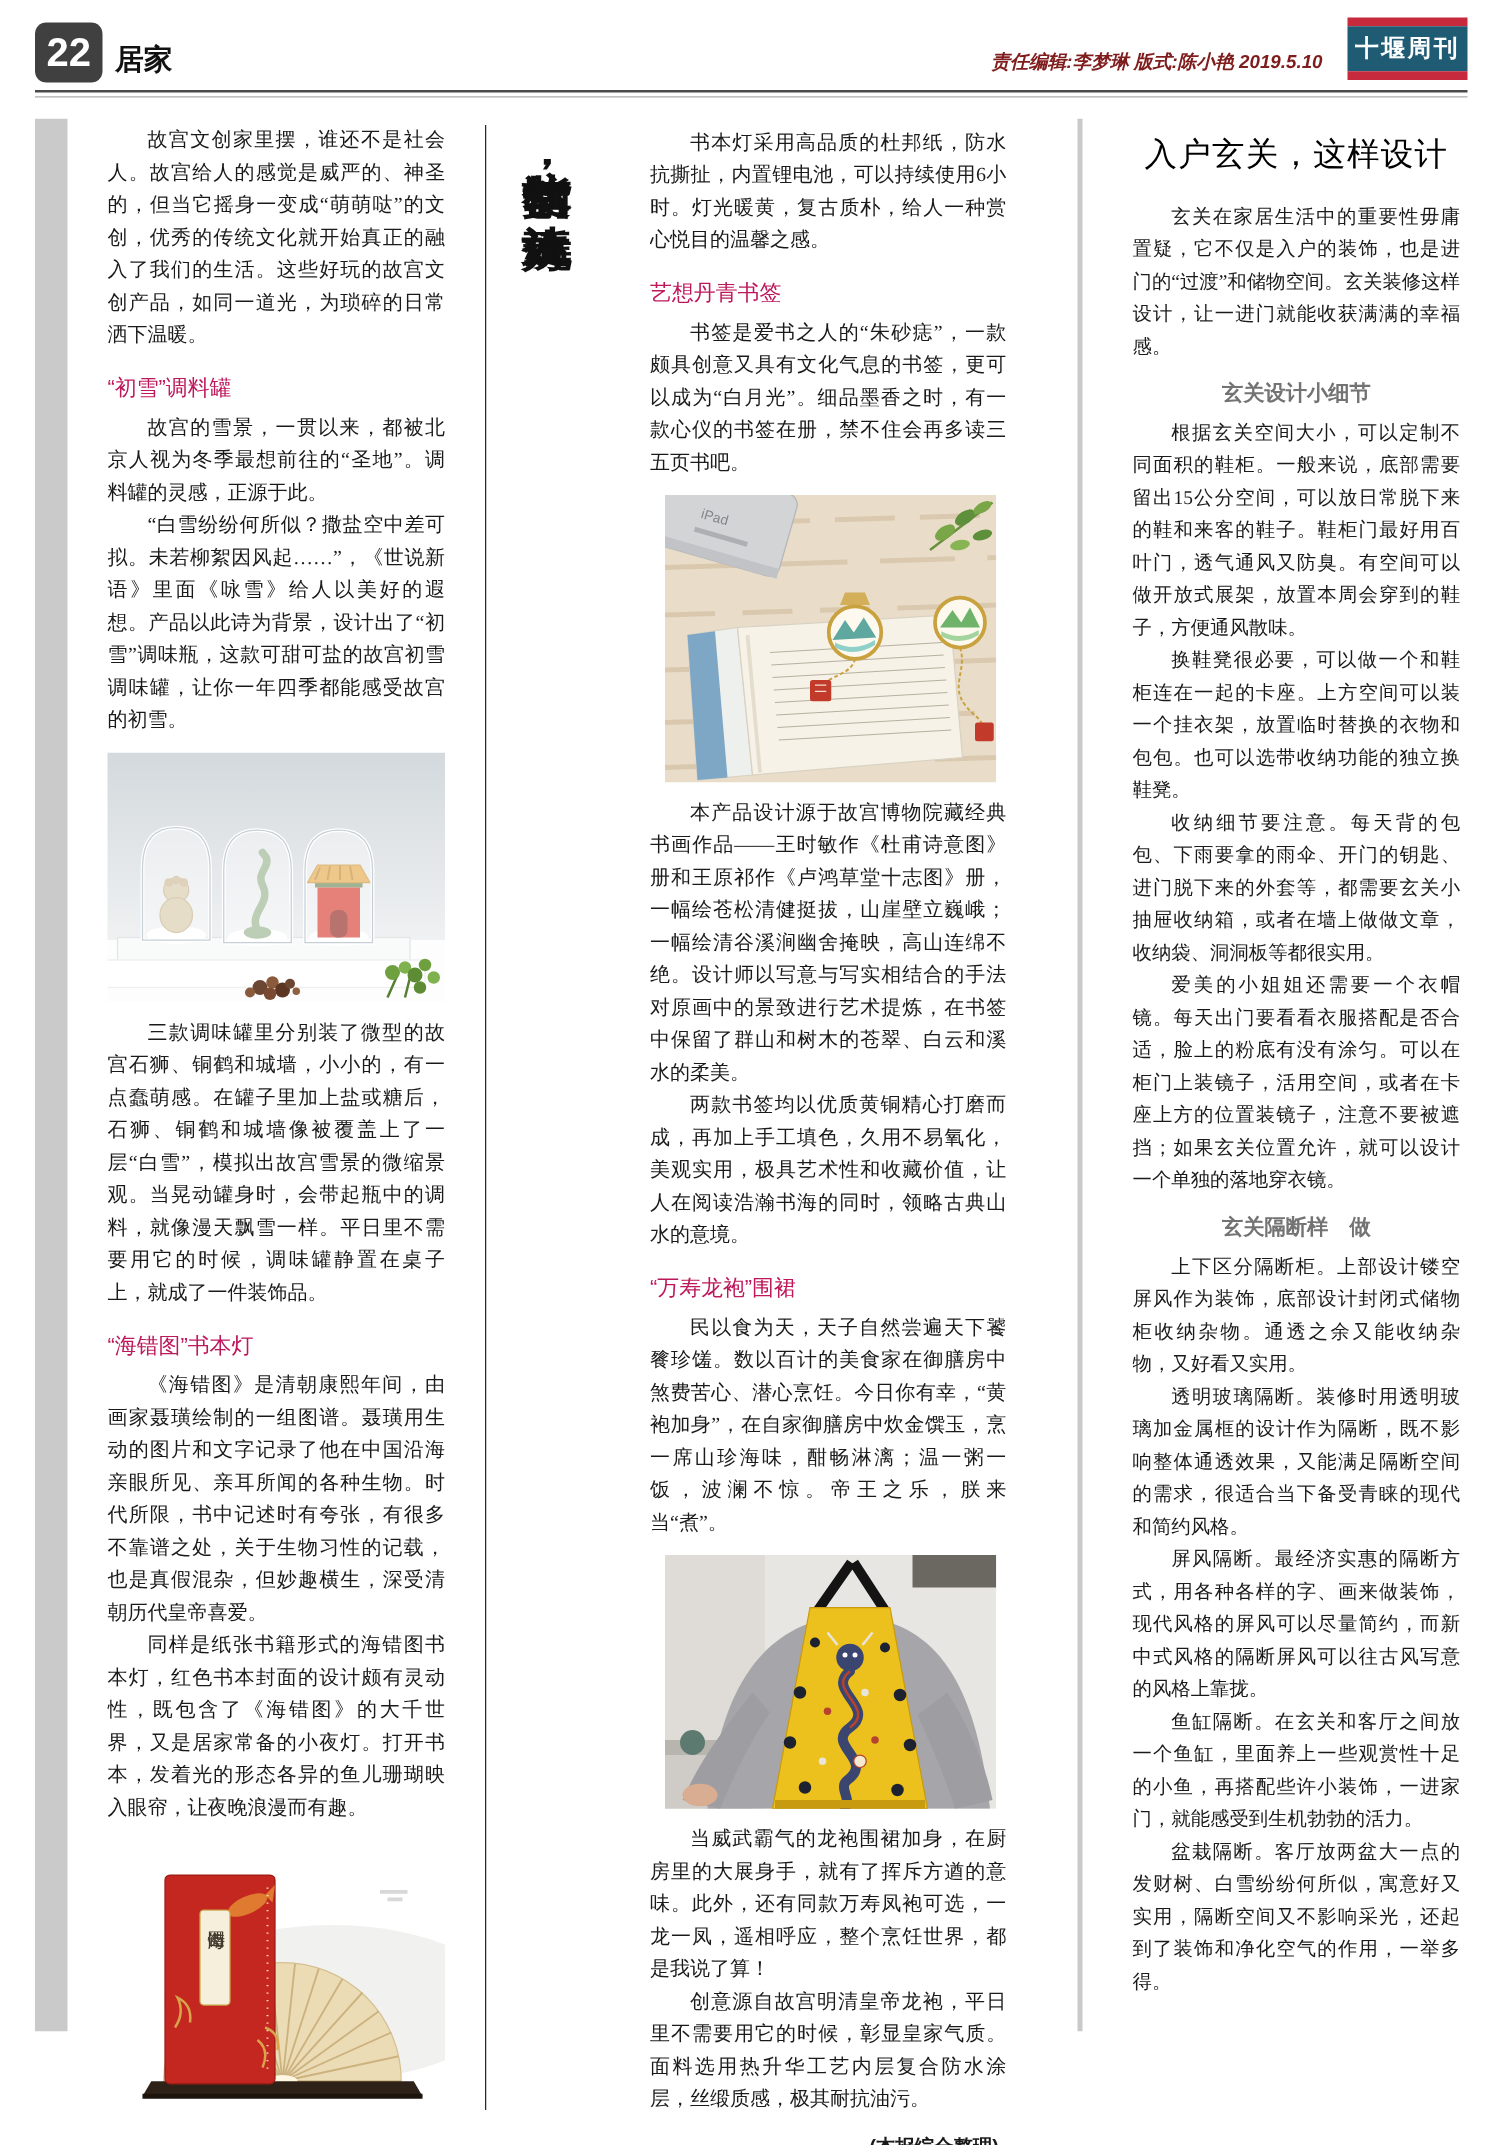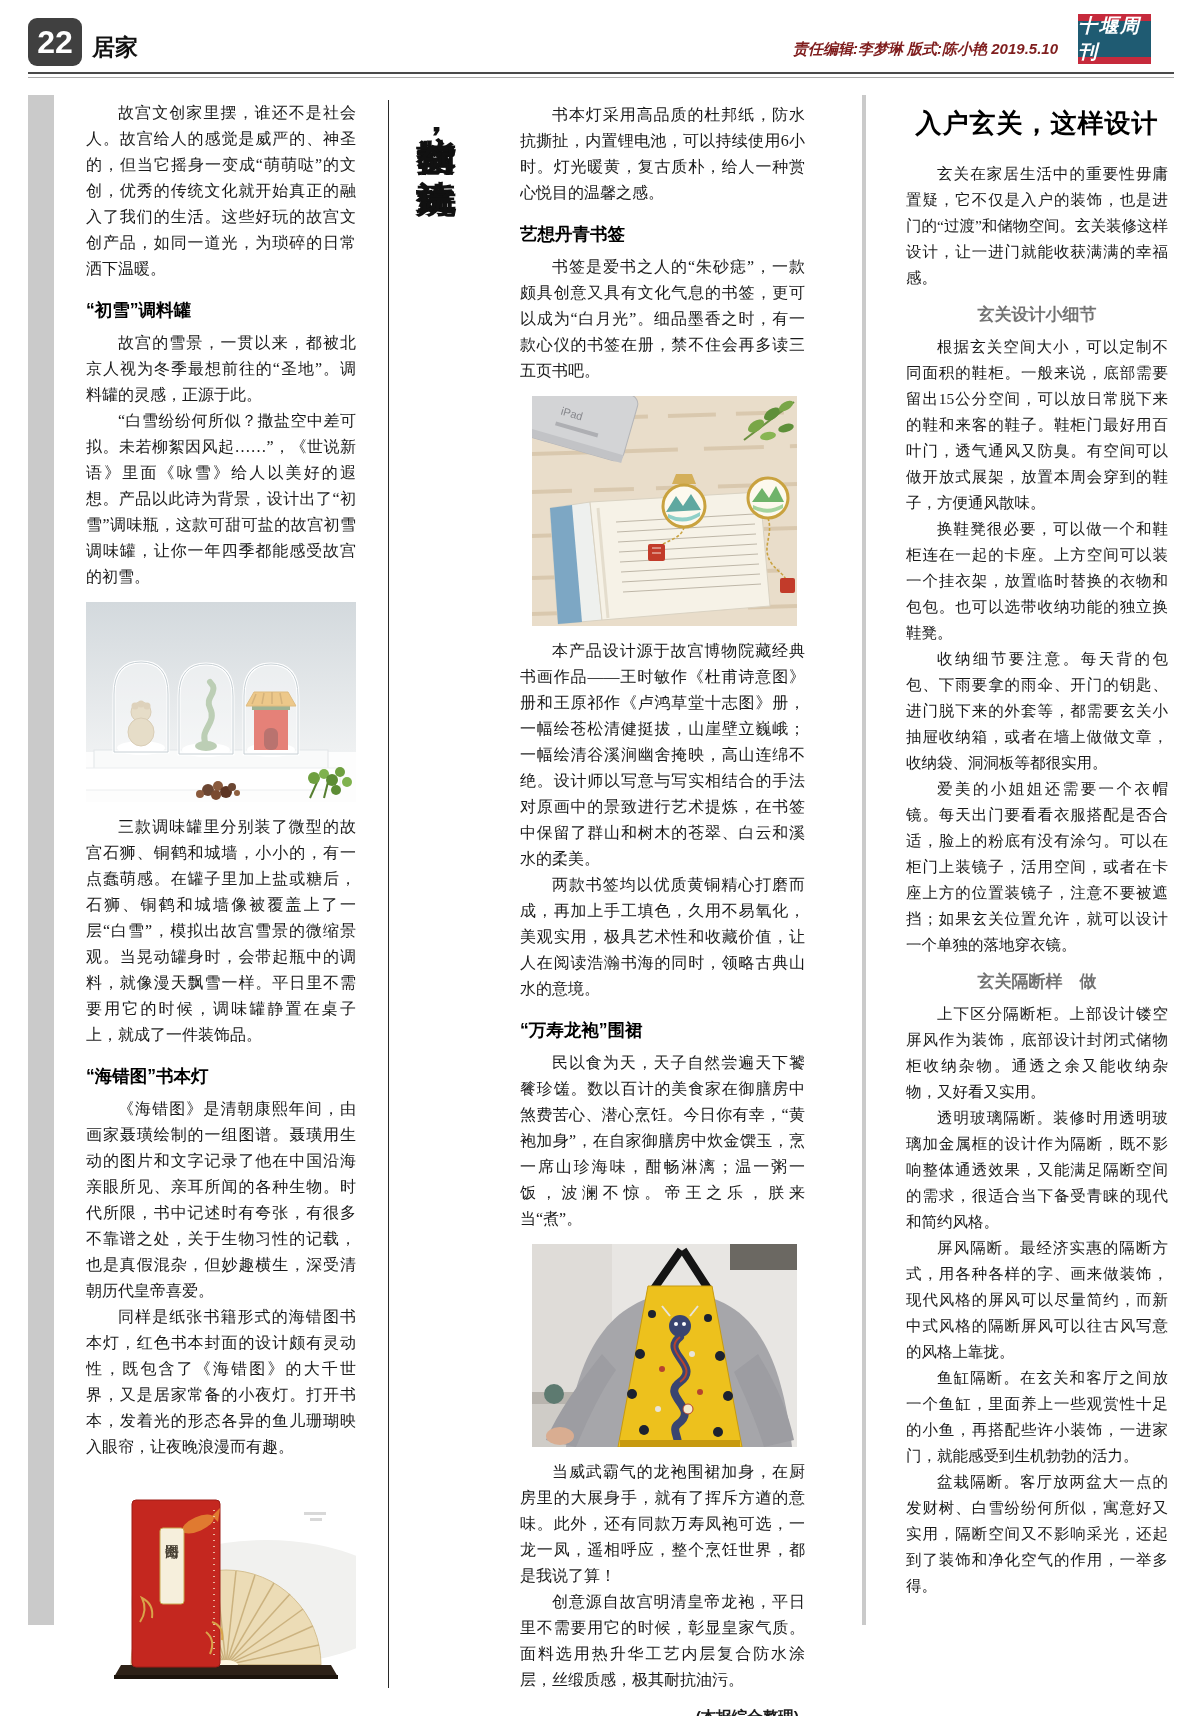--- a/index.html
+++ b/index.html
@@ -7,21 +7,21 @@
         font-family:"Liberation Serif","DejaVu Serif",serif;color:#1a1a1a;}
 
   
   .page-badge{position:absolute;left:28px;top:18px;width:54px;height:48px;background:#404040;
               border-radius:9px;color:#fff;font-family:"Liberation Sans",sans-serif;
               font-size:32px;font-weight:bold;display:flex;align-items:center;justify-content:center;}
   .section-label{position:absolute;left:92px;top:32px;font-size:23px;font-weight:bold;
                  font-family:"Liberation Sans",sans-serif;color:#111;}
   .editor-line{position:absolute;right:142px;top:40px;font-size:15px;font-weight:bold;font-style:italic;
                font-family:"Liberation Sans",sans-serif;color:#7f1d1d;}
-  .masthead{position:absolute;left:1078px;top:14px;width:73px;height:50px;font-style:italic;}
+  .masthead{position:absolute;left:1078px;top:14px;width:96px;height:50px;}
   .mast-top,.mast-bot{height:7px;background:#c62a3c;}
   .mast-mid{height:36px;background:#1f5b72;color:#fff;display:flex;align-items:center;justify-content:center;
             font-size:19px;font-weight:bold;letter-spacing:2px;}
   .header-rule{position:absolute;left:28px;top:72px;width:1146px;height:0;border-top:2px solid #4a4a4a;}
   .header-rule2{position:absolute;left:28px;top:77px;width:1146px;height:0;border-top:1px solid #aaa;}
 
   
   .leftbar{position:absolute;left:28px;top:95px;width:26px;height:1530px;background:#cacaca;}
   .divider{position:absolute;left:862px;top:95px;width:4px;height:1530px;background:#cacaca;}
   .v-rule{position:absolute;left:388px;top:100px;height:1588px;width:0;border-left:1.5px solid #2a2a2a;}
@@ -31,25 +31,25 @@
               font-size:30px;font-weight:900;letter-spacing:2px;line-height:52px;color:#111;
               transform:scaleX(1.32);transform-origin:0 0;}
 
   .ncol{position:absolute;overflow:hidden;}
   .col-left{left:86px;top:100px;width:270px;height:1600px;}
   .col-mid{left:520px;top:102px;width:285px;height:1614px;}
   .col-right{left:906px;top:100px;width:262px;height:1604px;}
 
   .ncol p{margin:0;text-align:justify;text-indent:2em;font-size:16px;line-height:26px;}
   .col-right p{font-size:15.5px;line-height:26px;}
-  .subhead{margin:16px 0 8px;font-size:17.5px;font-weight:bold;
-           font-family:"Liberation Sans",sans-serif;color:#000000;}
+  .subhead{margin:16px 0 8px;font-size:17.5px;font-weight:normal;
+           font-family:"Liberation Sans",sans-serif;color:#be185d;}
   .subhead-center{margin:12px 0 8px;font-size:17px;font-weight:bold;text-align:center;
                   font-family:"Liberation Sans",sans-serif;color:#737373;}
-  .article-title{margin:6px 0 20px;font-size:26px;font-weight:700;text-align:center;
+  .article-title{margin:6px 0 20px;font-size:26px;font-weight:400;text-align:center;
                  letter-spacing:1px;color:#000;}
   .credit{margin:14px 6px 0 0;text-align:right;font-size:15.5px;font-weight:bold;
           font-family:"Liberation Sans",sans-serif;}
 
   figure{margin:12px 0;padding:0;}
   .fig-left{margin-left:-20px;}   
   .fig-mid{margin-left:12px;}
   svg{display:block;}
 </style>
 </head>

